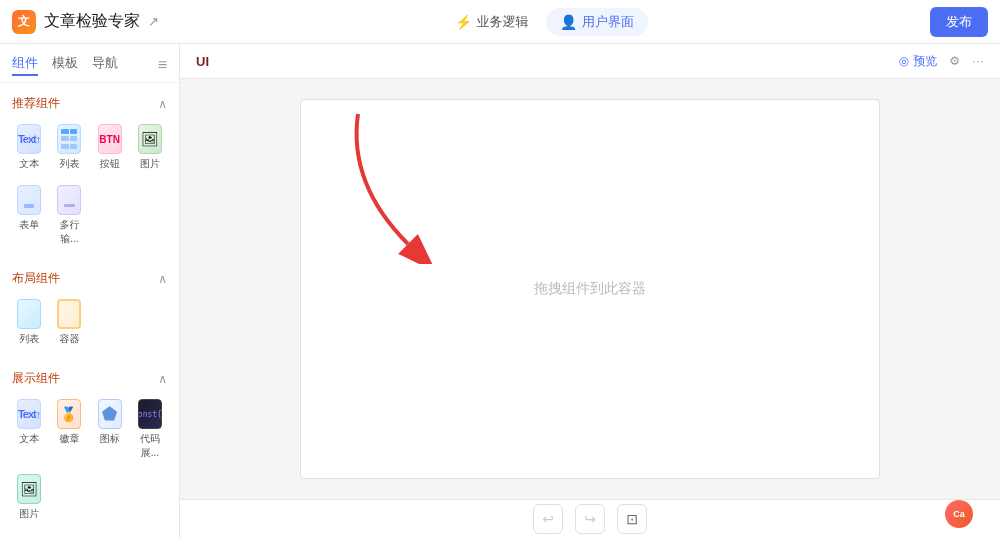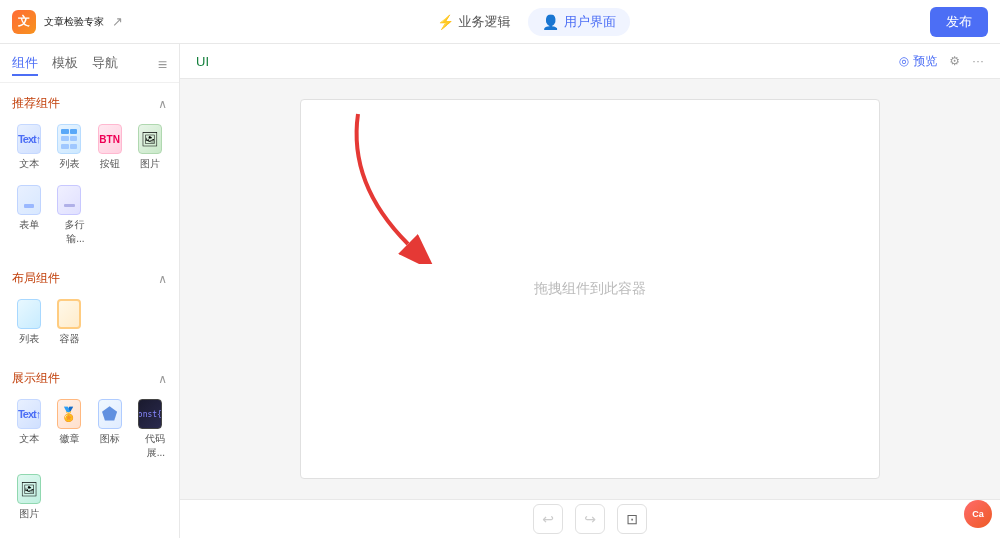--- a/index.html
+++ b/index.html
@@ -22,21 +22,21 @@
       gap: 8px;
     }
     .app-logo {
       width: 24px; height: 24px;
       background: linear-gradient(135deg, #ff6b35, #f7931e);
       border-radius: 6px;
       display: flex; align-items: center; justify-content: center;
       color: white; font-size: 12px; font-weight: bold;
     }
     .app-title {
-      font-size: 10px; color: #1a1a1a; font-weight: 500;
+      font-size: 16px; color: #1a1a1a; font-weight: 500;
     }
     .topbar-center {
       display: flex; gap: 4px;
     }
     .nav-btn {
       display: flex; align-items: center; gap: 4px;
       padding: 5px 14px;
       border-radius: 20px;
       font-size: 13px;
       cursor: pointer;
@@ -132,21 +132,21 @@
       border-radius: 4px;
     }
     .component-icon {
       width: 24px; height: 30px;
       border-radius: 4px;
       display: flex; align-items: center; justify-content: center;
       font-size: 10px;
       overflow: hidden;
     }
     .component-label {
-      font-size: 10px; color: #555; text-align: right;
+      font-size: 10px; color: #555; text-align: center;
     }
 
     
     .icon-text {
       background: linear-gradient(135deg, #e8f0ff, #d0e0ff);
       color: #4c6ef5; font-weight: 700; font-size: 11px; letter-spacing: -1px;
       border: 1px solid #c5d8ff;
     }
     .icon-table {
       background: linear-gradient(135deg, #e8f4ff, #cce8ff);
@@ -237,21 +237,21 @@
     .canvas-header {
       height: 40px;
       background: #fff;
       border-bottom: 1px solid #e8e8e8;
       display: flex;
       align-items: center;
       padding: 0 16px;
       gap: 16px;
     }
     .canvas-title {
-      font-size: 13px; color: #15803d; font-weight: 400;
+      font-size: 13px; color: #7f1d1d; font-weight: 700;
     }
     .canvas-header-actions {
       margin-left: auto;
       display: flex; gap: 12px; align-items: center;
     }
     .canvas-action-btn {
       font-size: 12px; color: #4c6ef5; cursor: pointer;
       display: flex; align-items: center; gap: 4px;
     }
 
@@ -302,21 +302,21 @@
       border: 1px solid #e0e0e0;
       background: white;
       display: flex; align-items: center; justify-content: center;
       cursor: pointer; color: #666; font-size: 14px;
     }
     .footer-btn.disabled { color: #ccc; cursor: not-allowed; }
 
     .avatar-circle {
       position: absolute;
       bottom: 10px;
-      right: 8px;
+      right: 27px;
       width: 28px; height: 28px;
       border-radius: 50%;
       background: linear-gradient(135deg, #ff6b6b, #ee5a24);
       display: flex; align-items: center; justify-content: center;
       color: white; font-size: 9px; font-weight: bold;
     }
   </style>
 </head>
 <body>
 

